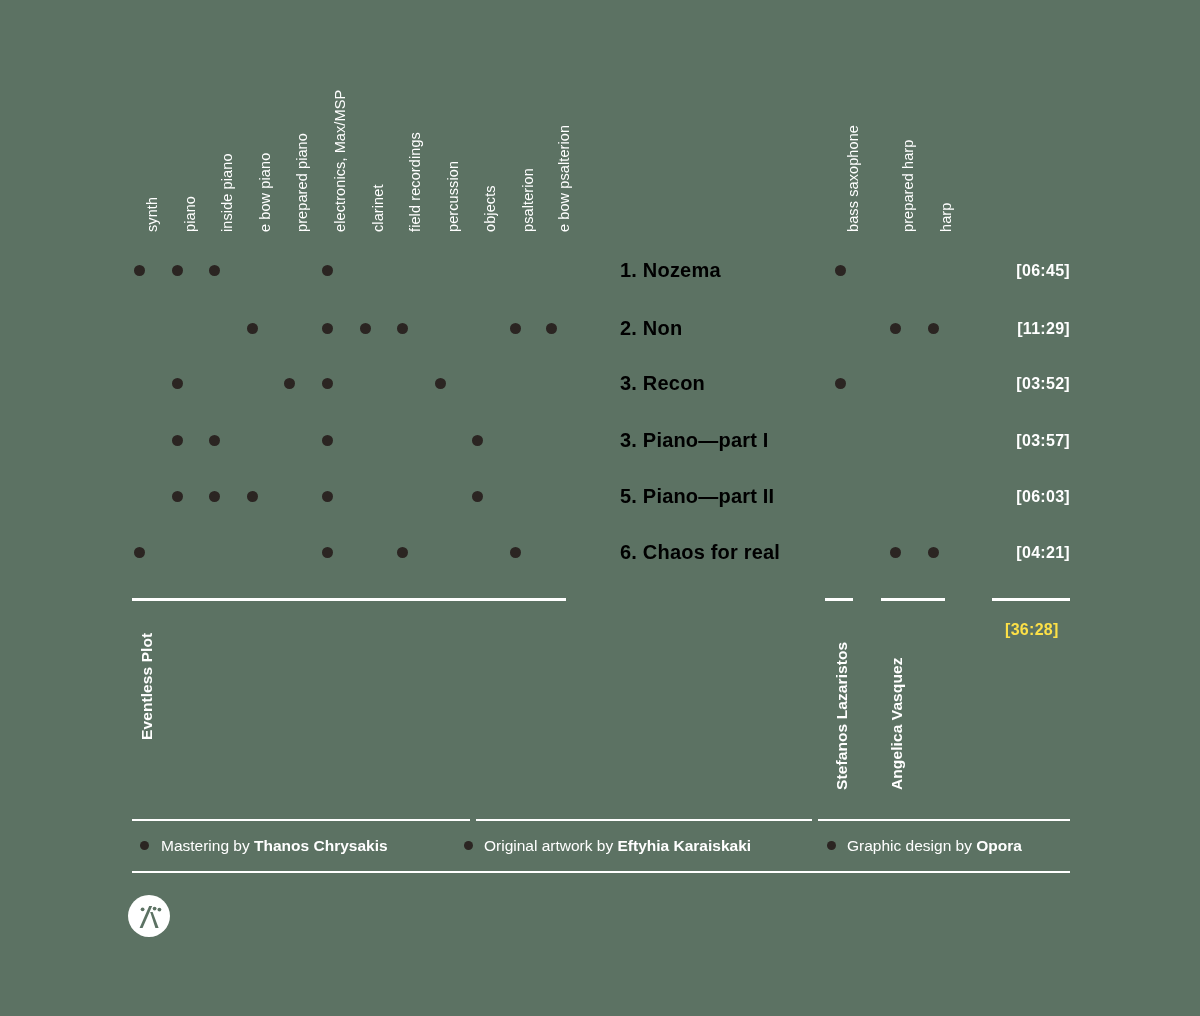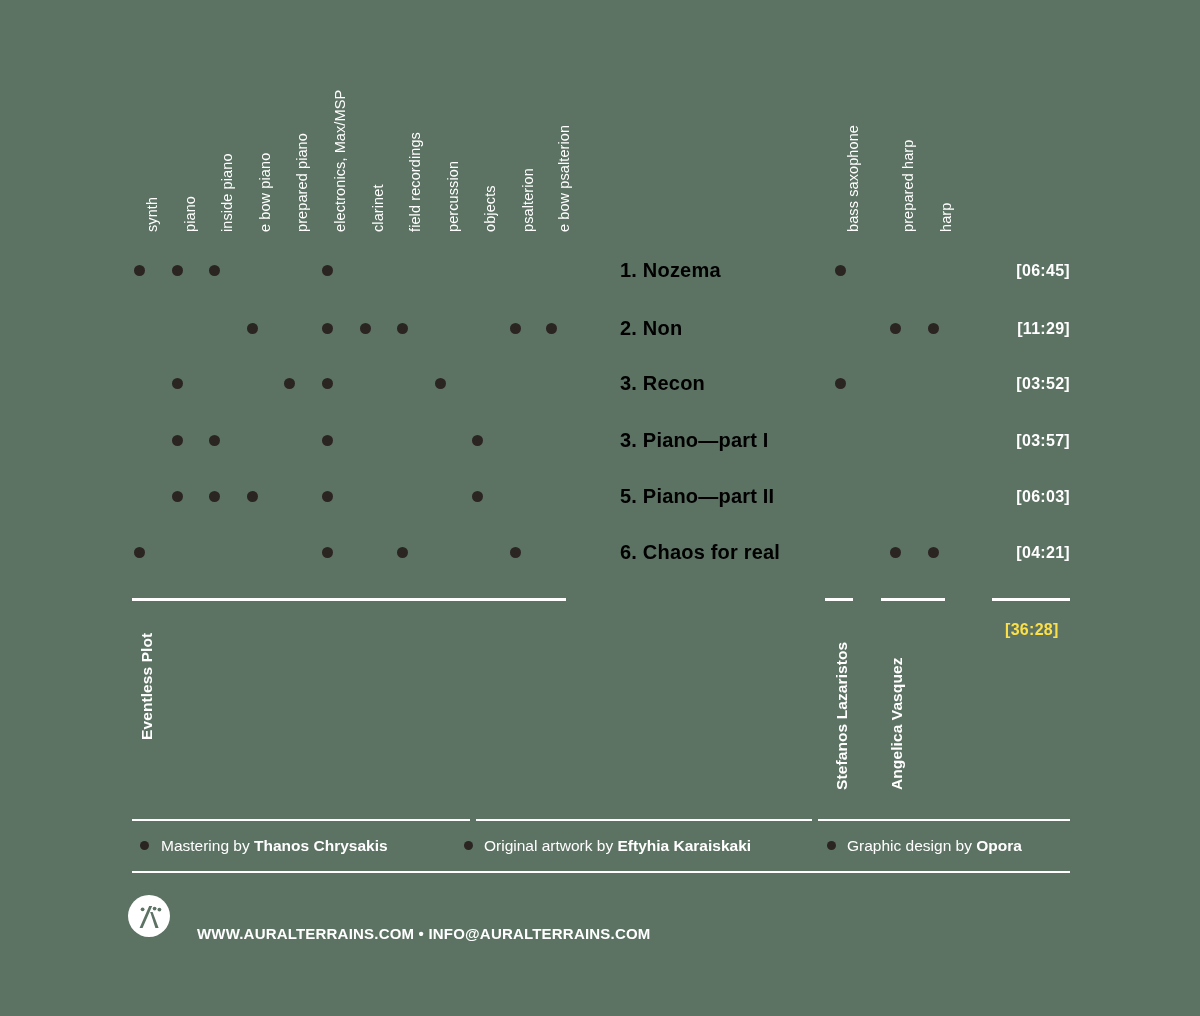--- a/index.html
+++ b/index.html
@@ -210,15 +210,14 @@
 
           <circle cx="14.6" cy="14.3" r="1.9" fill="#000"></circle>
           <circle cx="26.6" cy="13.6" r="1.9" fill="#000"></circle>
           <circle cx="31.4" cy="14.6" r="1.9" fill="#000"></circle>
         </mask>
       </defs>
       <rect x="0" y="0" width="42" height="42" fill="#ffffff" mask="url(#logomask)"></rect>
     </svg>
   </div>
 
-  <div class="foot-line" style="left:197px;top:925px;">WWW.AURALTERRAINS.COM • INFO@AURALTERRAINS.COM</div>
 
 </div>
 
 </body></html>

